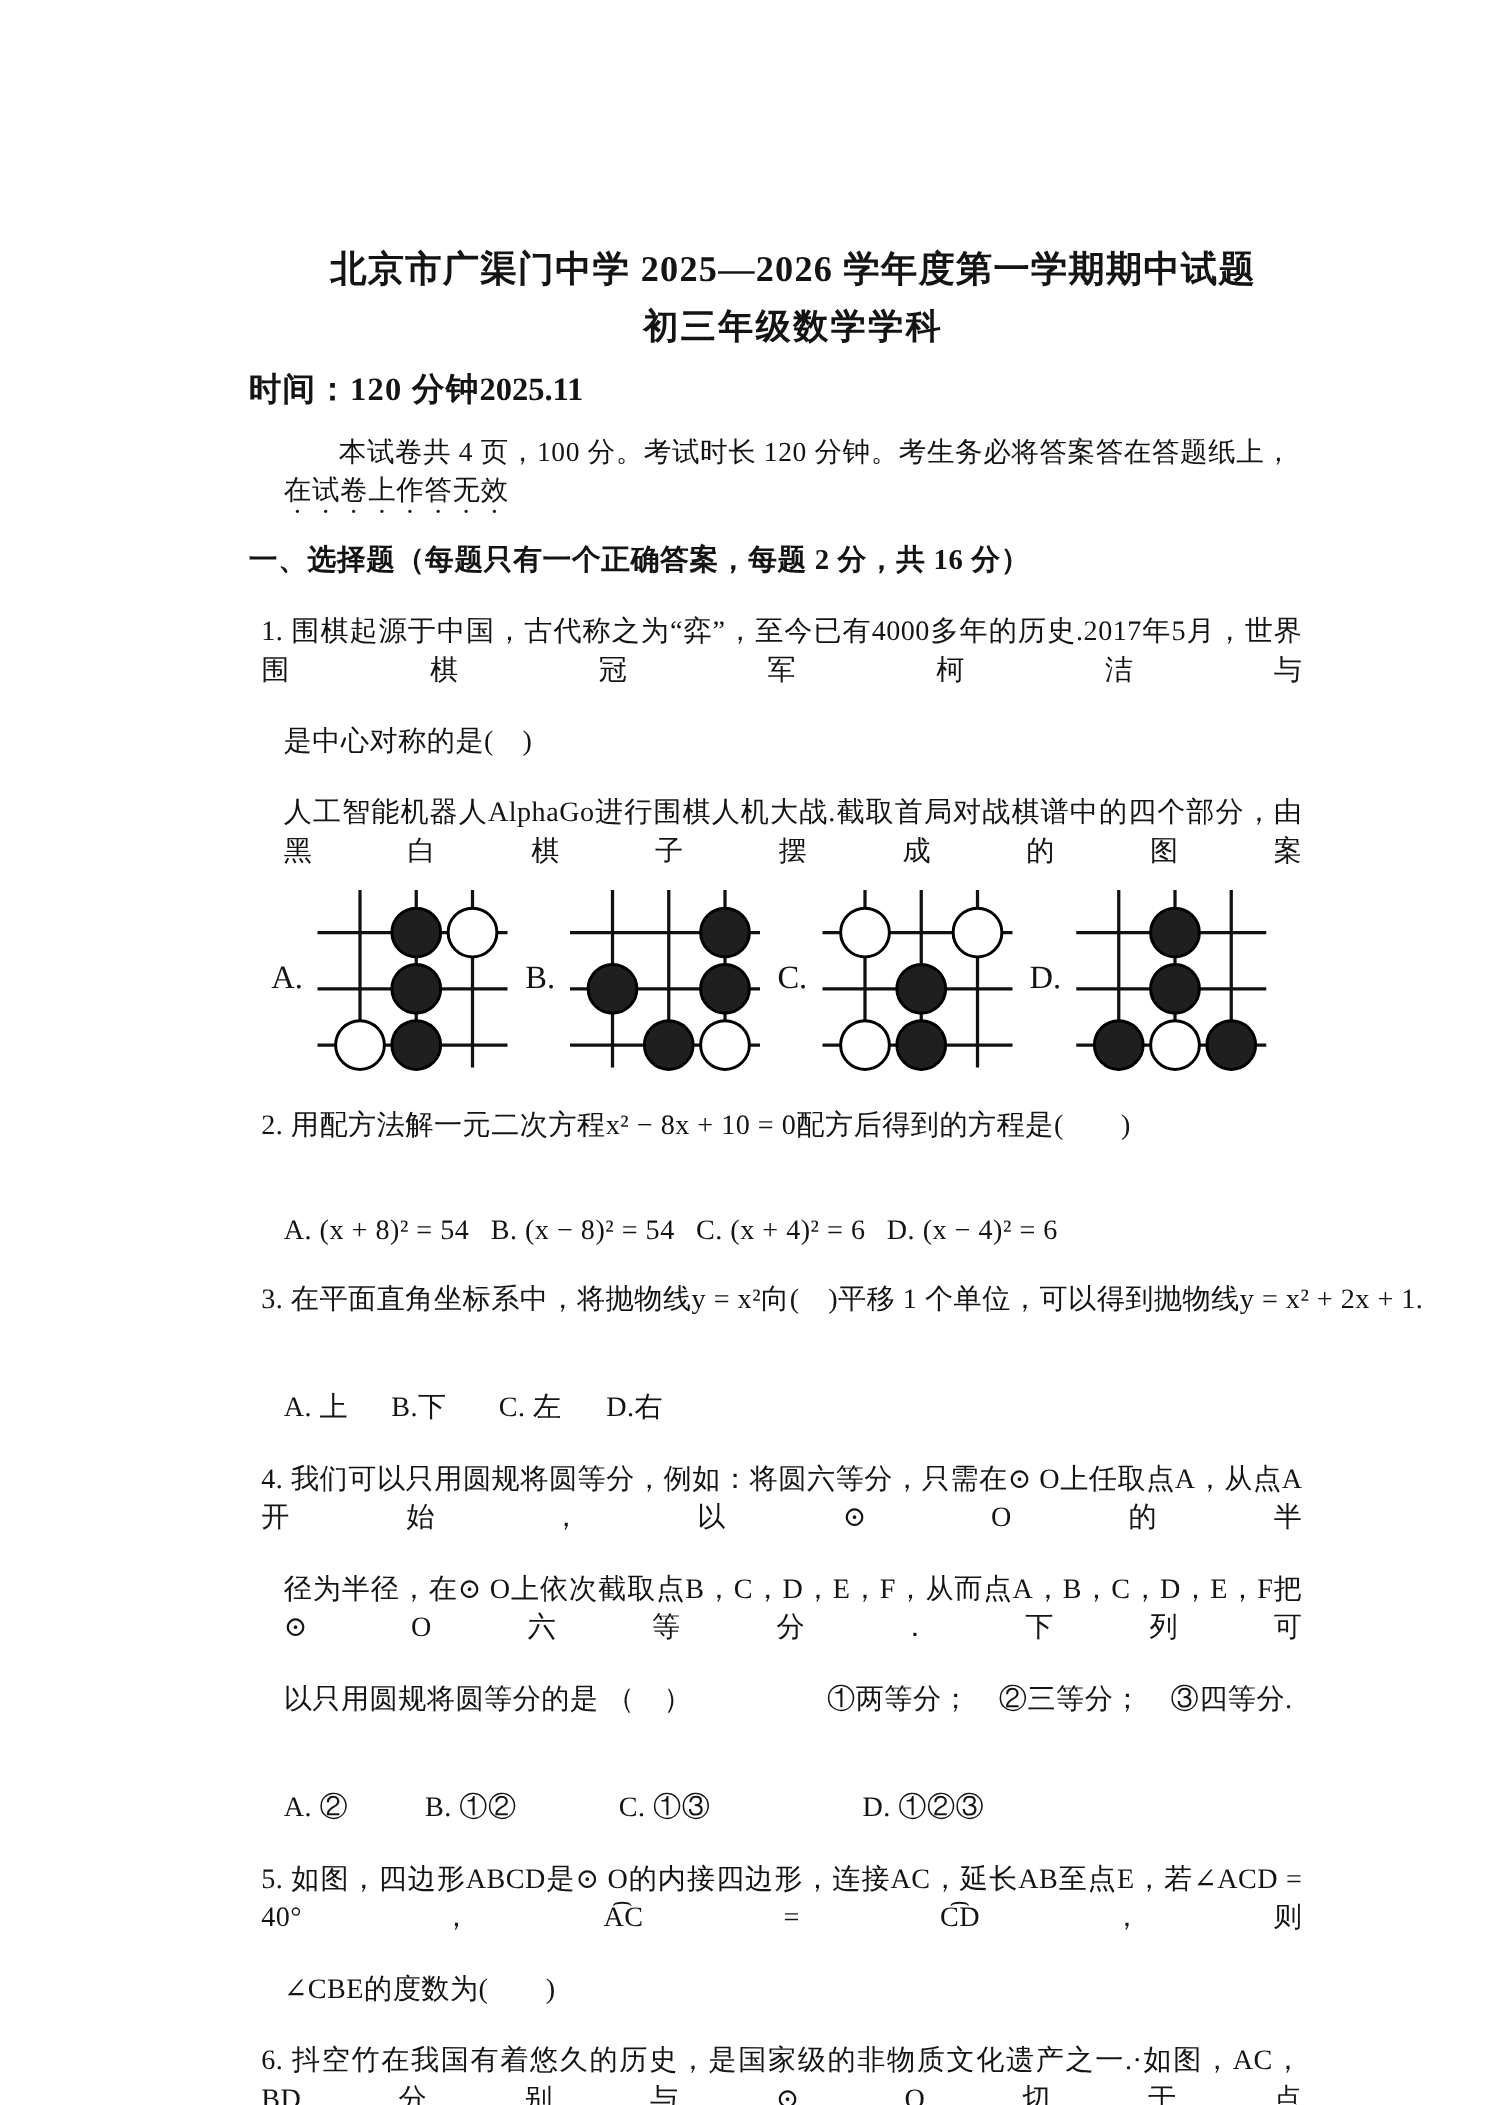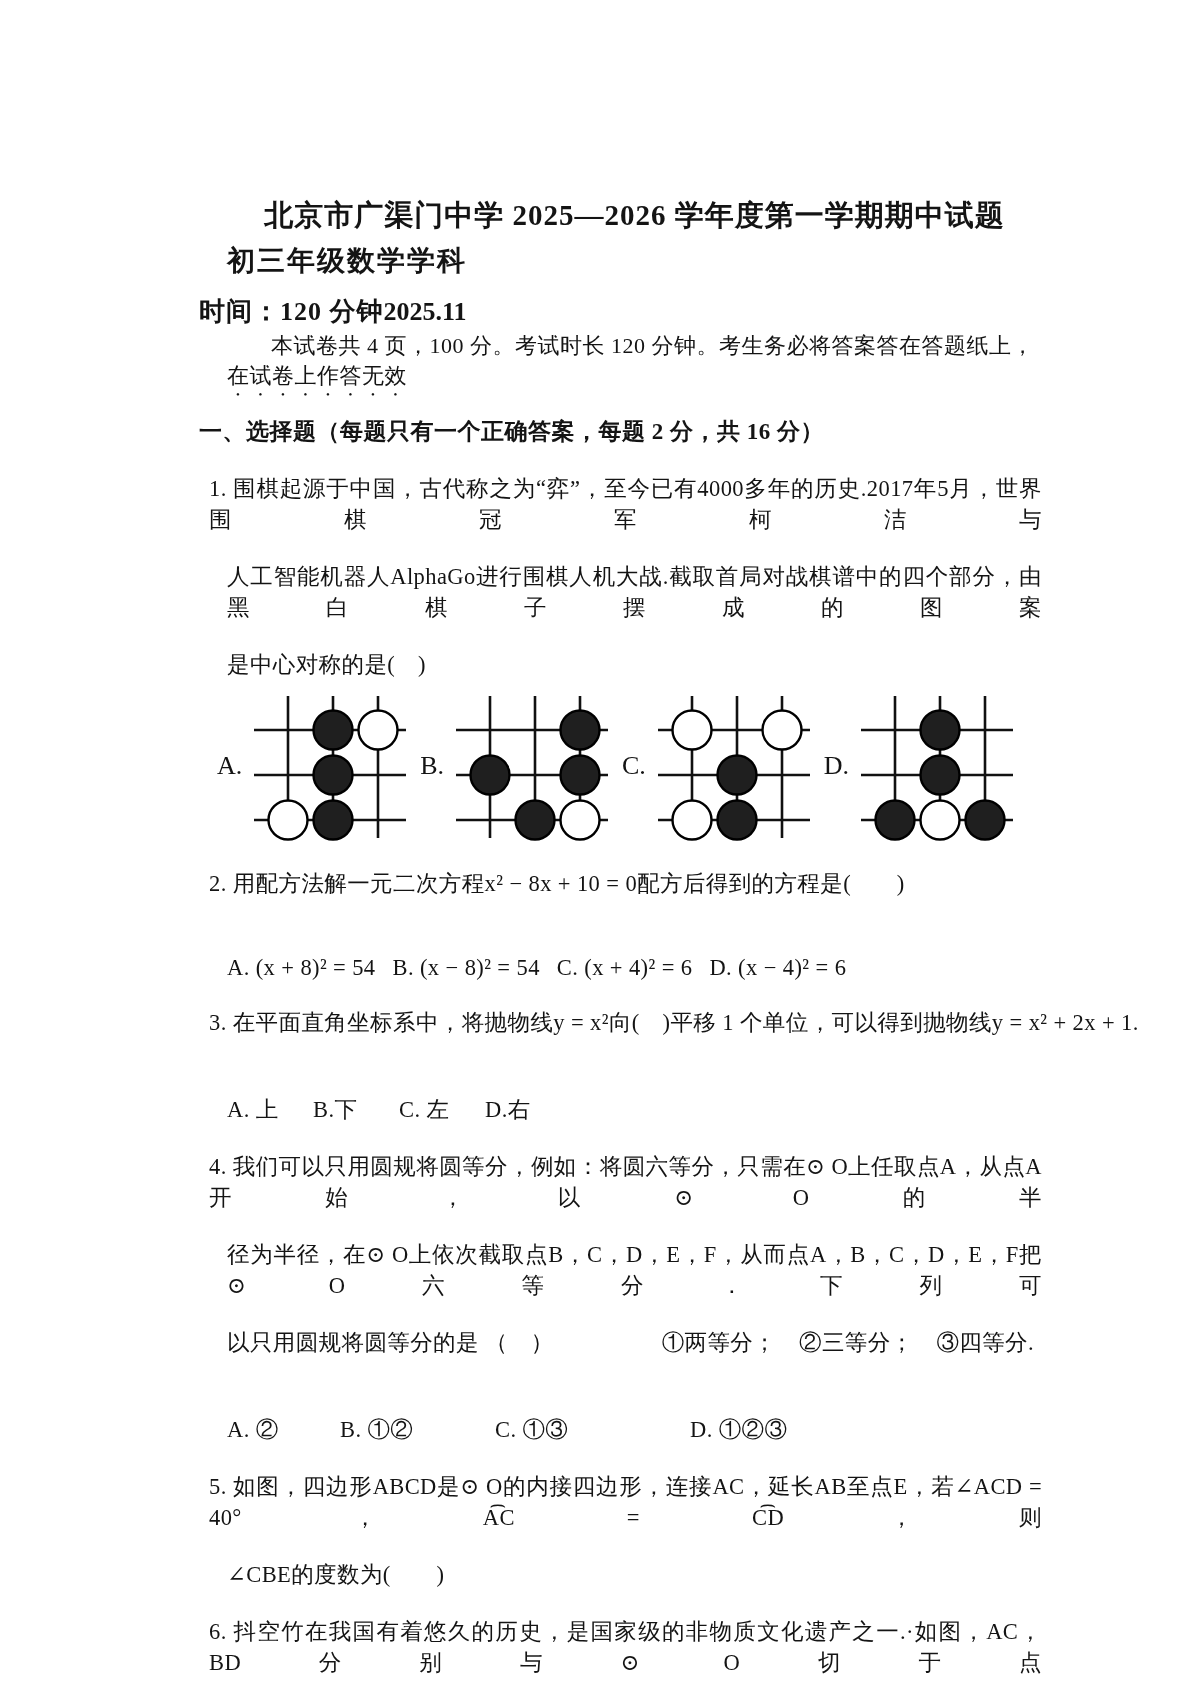--- a/index.html
+++ b/index.html
@@ -3,25 +3,25 @@
 <meta charset="utf-8">
 <style>
   html,body{margin:0;padding:0;}
   body{
     width:1190px;height:1684px;background:#ffffff;color:#141414;
     font-family:"Liberation Serif","DejaVu Serif",serif;
     position:relative;overflow:hidden;
   }
   .sheet{position:absolute;left:227px;top:196px;width:815px;}
   .title1{font-size:29px;font-weight:bold;text-align:center;letter-spacing:1px;white-space:nowrap;}
-  .title2{font-size:28px;font-weight:bold;margin-top:6px;letter-spacing:2px;}
+  .title2{font-size:28px;font-weight:bold;text-align:center;margin-top:6px;letter-spacing:2px;}
   .metarow{display:flex;align-items:baseline;margin-top:14px;margin-left:-28px;}
   .metarow .duration{font-size:26px;font-weight:bold;letter-spacing:1px;}
   .metarow .date{font-size:26px;font-weight:bold;}
-  .notice{font-size:22px;margin-top:2px;text-indent:44px;letter-spacing:0.5px;}
+  .notice{font-size:22px;margin-top:18px;text-indent:44px;letter-spacing:0.5px;}
   .emph{
     -webkit-text-emphasis:filled dot #141414;-webkit-text-emphasis-position:under right;
     text-emphasis:filled dot #141414;text-emphasis-position:under right;
   }
   .section-heading{font-size:23px;font-weight:bold;margin-top:16px;margin-left:-28px;letter-spacing:0.5px;}
   .qline{font-size:22.5px;margin-top:26px;letter-spacing:0.4px;white-space:nowrap;}
   .qline.first{margin-left:-18px;}
   .fill{white-space:normal;text-align:justify;text-align-last:justify;}
   .boards{display:flex;justify-content:space-between;align-items:center;margin-top:10px;margin-left:-10px;width:800px;}
   .board{display:flex;align-items:center;}
@@ -50,22 +50,22 @@
   <div class="metarow">
     <span class="duration">时间：120 分钟</span>
     <span class="date">2025.11</span>
   </div>
 
   <div class="notice"><span>本试卷共 4 页，100 分。考试时长 120 分钟。考生务必将答案答在答题纸上，</span><span class="emph">在试卷上作答无效</span></div>
 
   <div class="section-heading">一、选择题（每题只有一个正确答案，每题 2 分，共 16 分）</div>
 
   <div class="qline first fill">1. 围棋起源于中国，古代称之为“弈”，至今已有4000多年的历史.2017年5月，世界围棋冠军柯洁与</div>
+  <div class="qline">是中心对称的是(　)</div>
   <div class="qline fill">人工智能机器人AlphaGo进行围棋人机大战.截取首局对战棋谱中的四个部分，由黑白棋子摆成的图案</div>
-  <div class="qline">是中心对称的是(　)</div>
 
   <div class="boards">
     <div class="board">
       <span class="blabel">A.</span>
     <svg width="162" height="152" viewBox="0 0 162 152">
           <line x1="6" y1="40" x2="158" y2="40" stroke="#111" stroke-width="2.6"></line>
           <line x1="40" y1="6" x2="40" y2="148" stroke="#111" stroke-width="2.6"></line>
           <line x1="6" y1="85" x2="158" y2="85" stroke="#111" stroke-width="2.6"></line>
           <line x1="85" y1="6" x2="85" y2="148" stroke="#111" stroke-width="2.6"></line>
           <line x1="6" y1="130" x2="158" y2="130" stroke="#111" stroke-width="2.6"></line>

